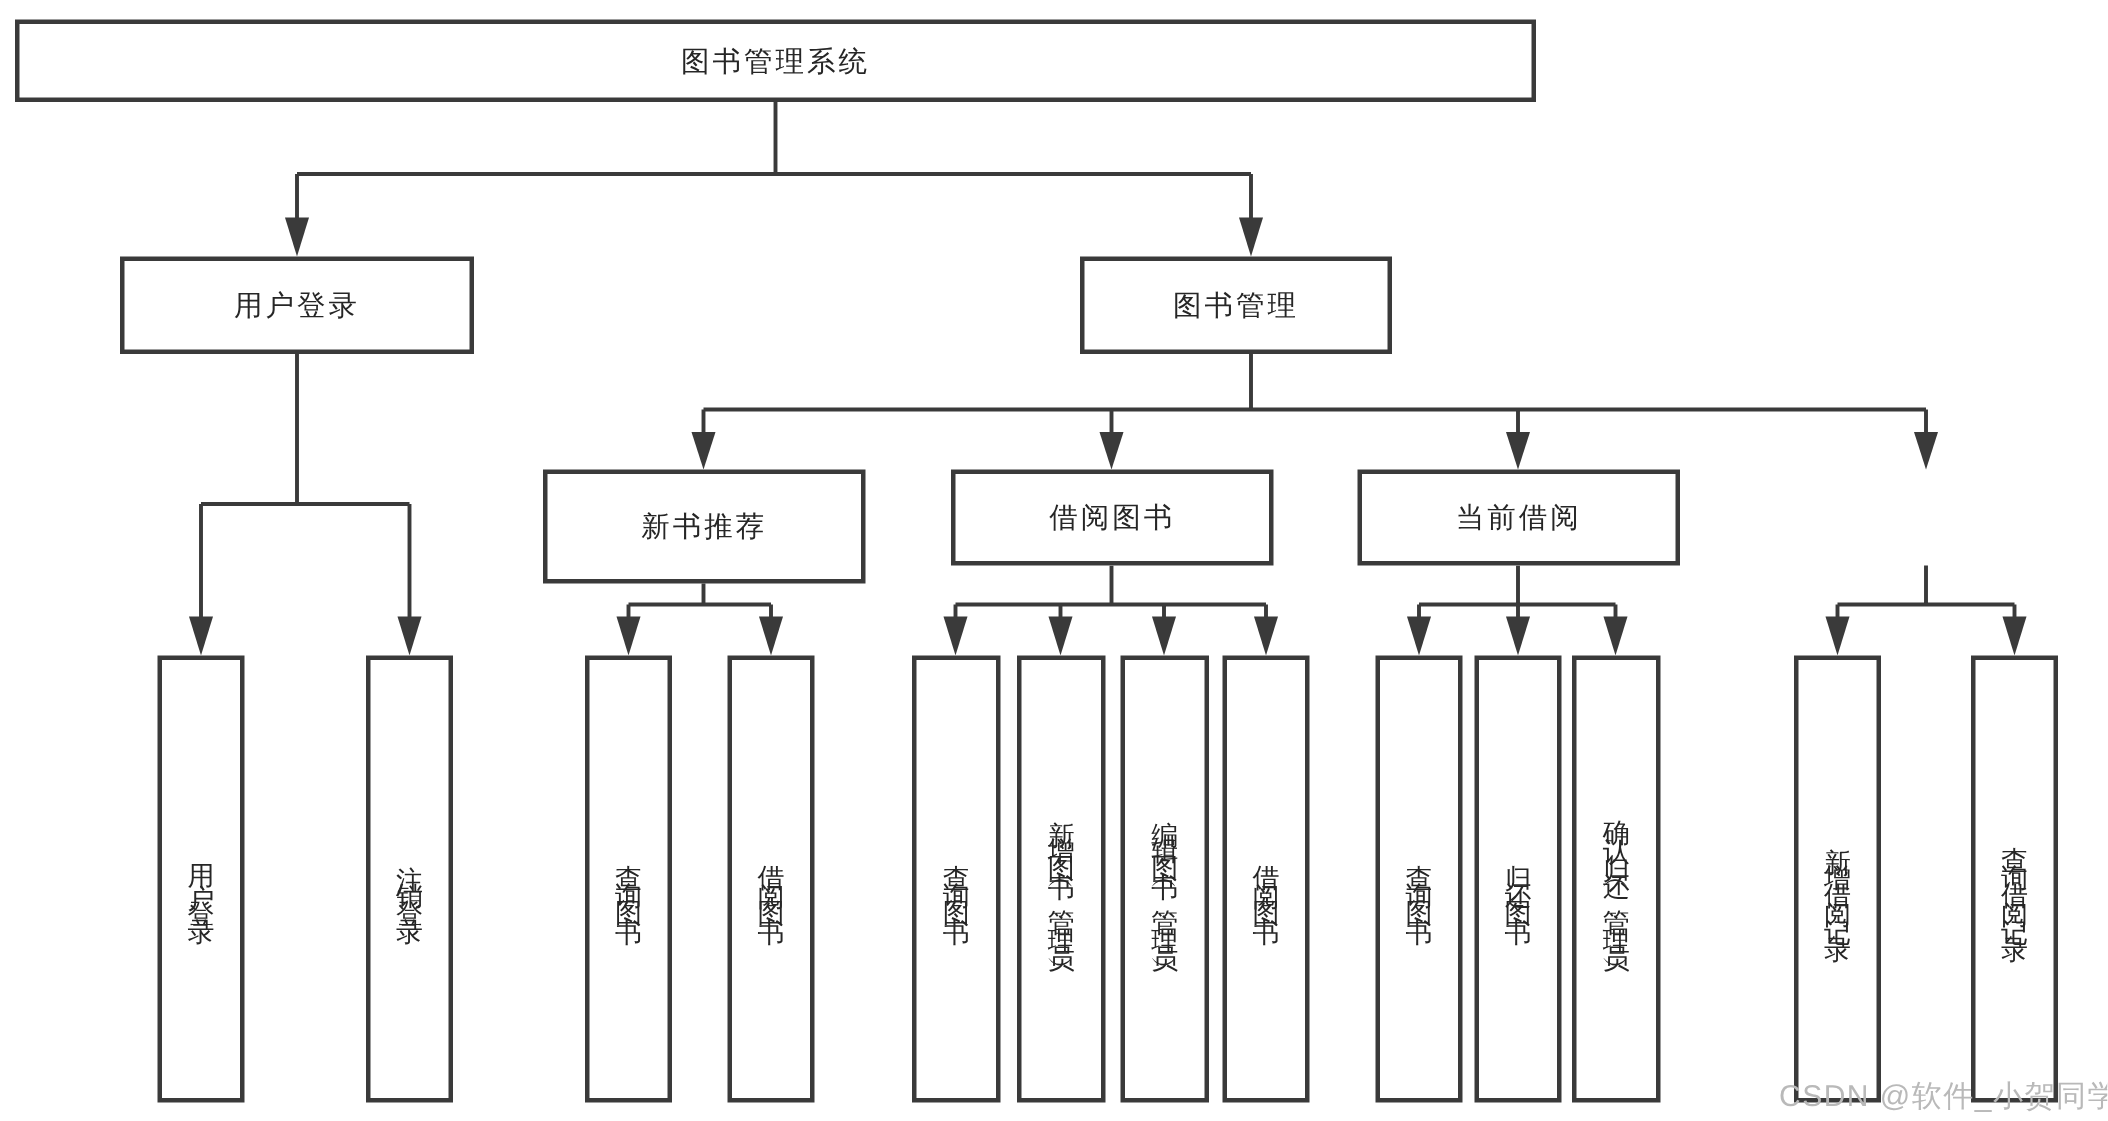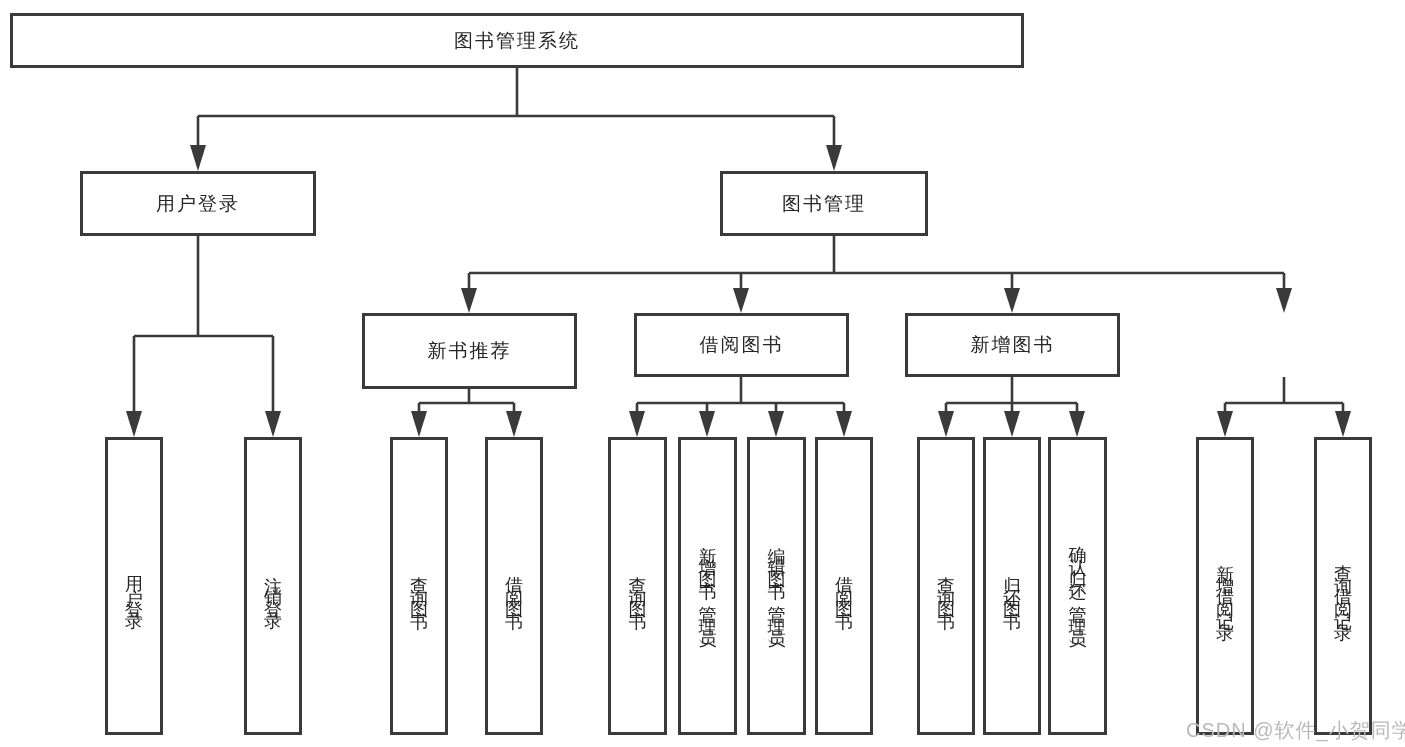--- a/index.html
+++ b/index.html
@@ -108,21 +108,21 @@
     <span class="htext">图书管理</span>
   </div>
 
   <div class="box" style="left:362px;top:313px;width:215px;height:76px">
     <span class="htext">新书推荐</span>
   </div>
   <div class="box" style="left:634px;top:313px;width:215px;height:64px">
     <span class="htext">借阅图书</span>
   </div>
   <div class="box" style="left:905px;top:313px;width:215px;height:64px">
-    <span class="htext">新增图书</span>
+    <span class="htext">当前借阅</span>
   </div>
 
   <div class="box" style="left:105px;top:437px;width:58px;height:298px">
     <span class="vtext">用户登录</span>
   </div>
   <div class="box" style="left:244px;top:437px;width:58px;height:298px">
     <span class="vtext">注销登录</span>
   </div>
 
   <div class="box" style="left:390px;top:437px;width:58px;height:298px">

